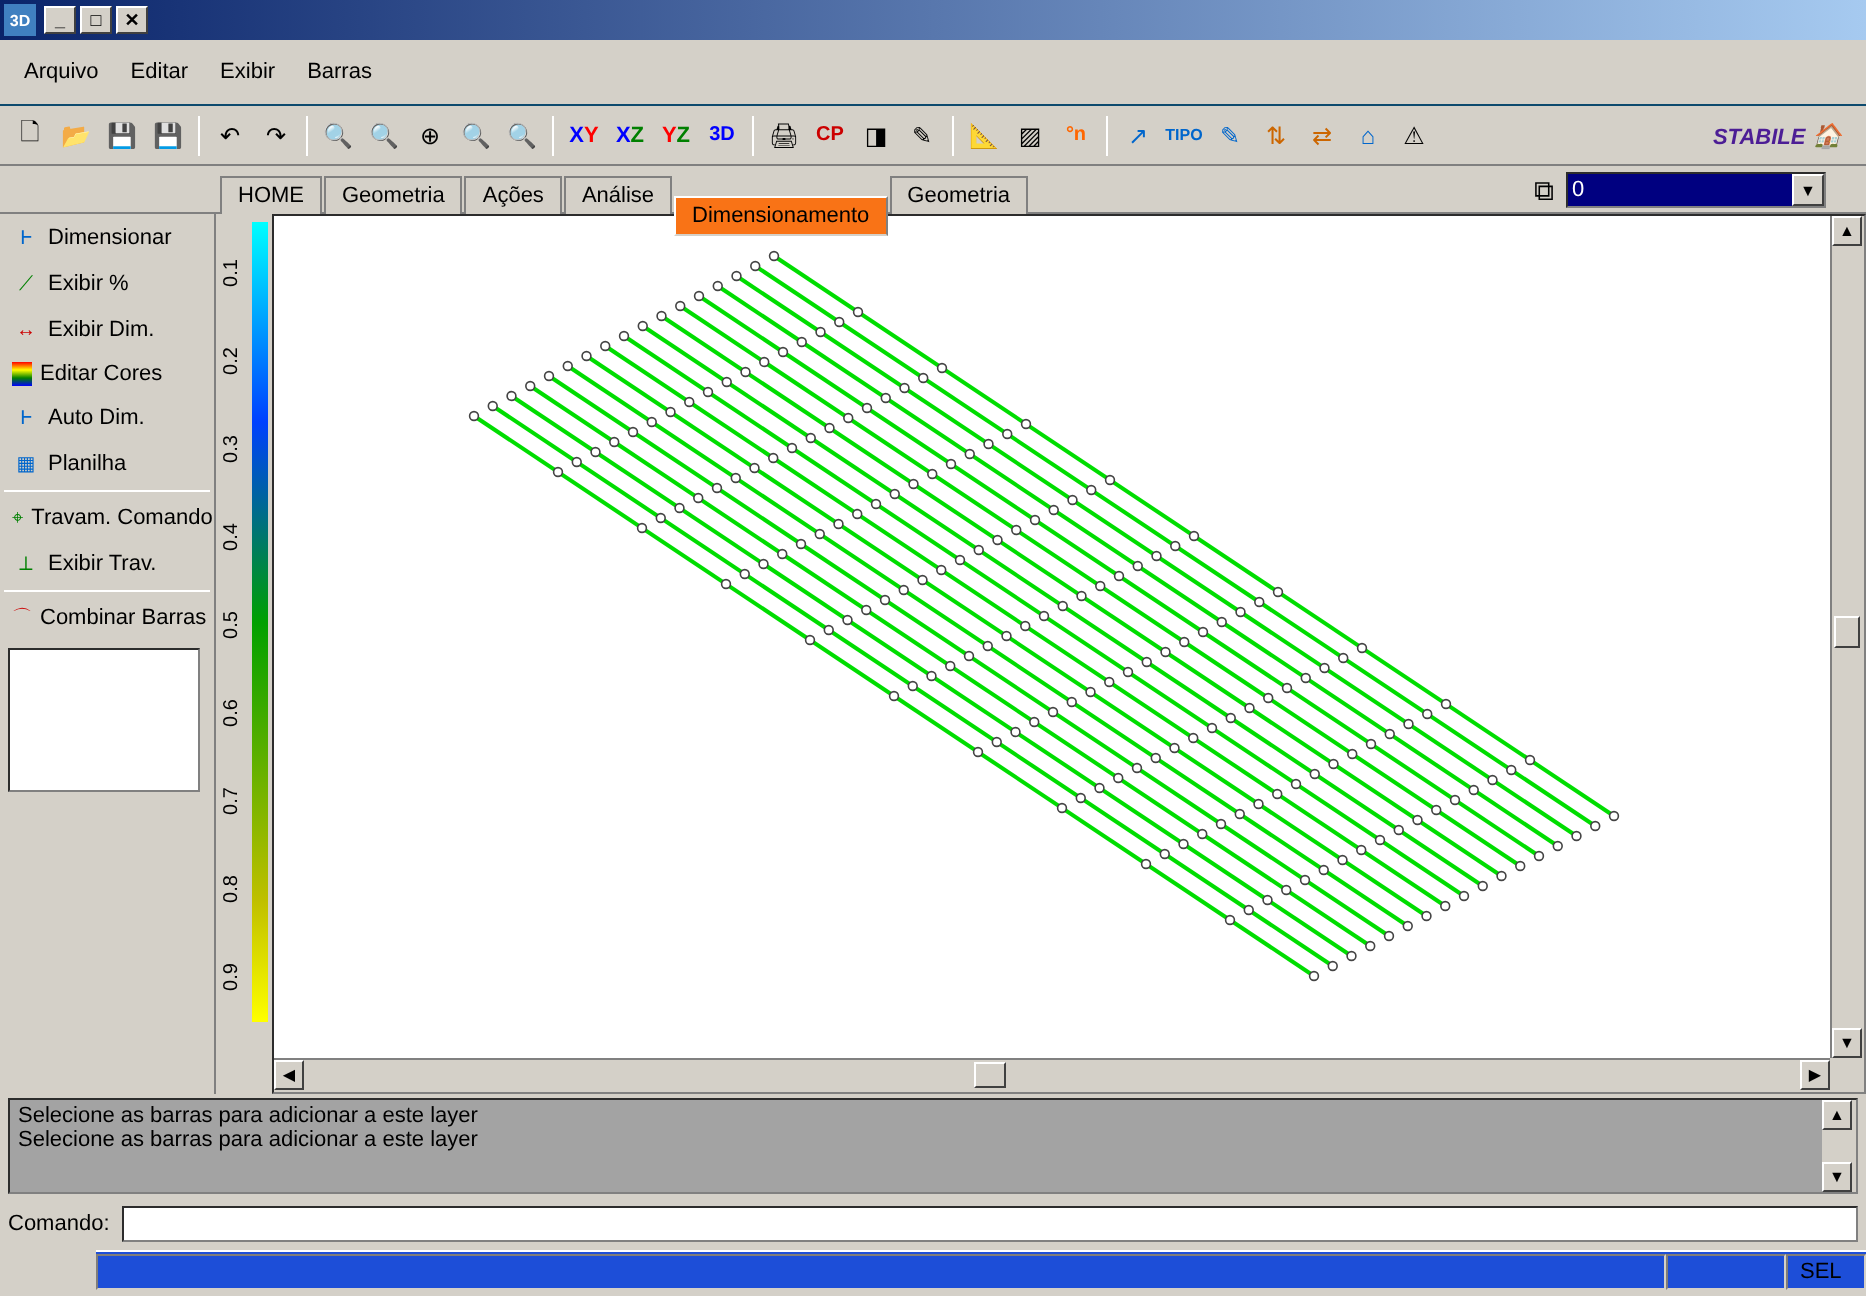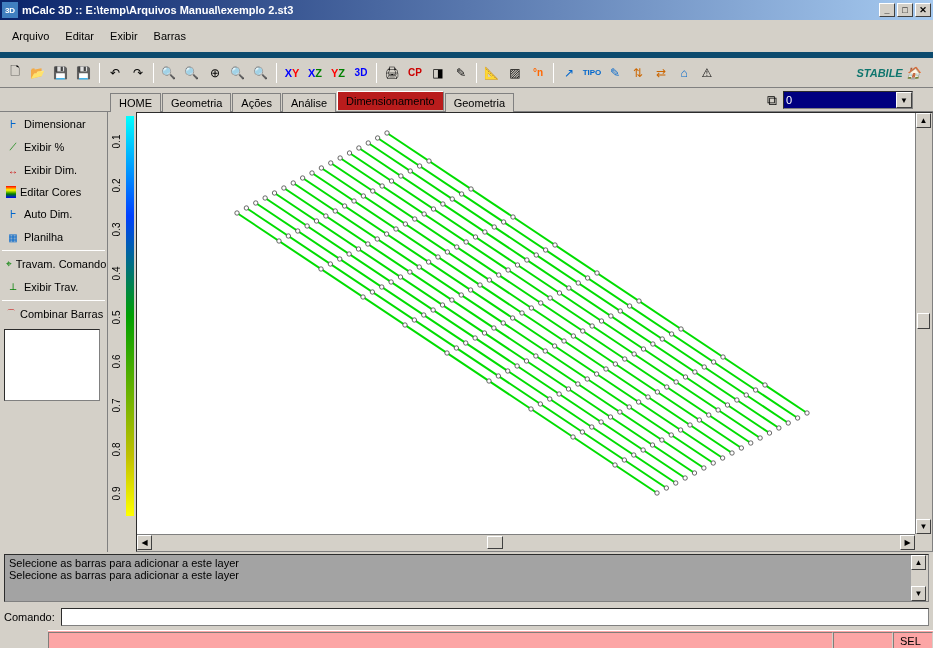--- a/index.html
+++ b/index.html
@@ -6,34 +6,34 @@
 body { background: #d4d0c8; width: 933px; height: 648px; overflow: hidden; position: relative; }
 
 
 .titlebar { background: linear-gradient(to right, #0a246a, #a6caf0); height: 20px; display: flex; align-items: center; padding: 0 2px; color: white; font-weight: bold; }
 .titlebar .icon { width: 16px; height: 16px; background: #4080c0; margin-right: 4px; display: inline-flex; align-items: center; justify-content: center; font-size: 8px; color: white; }
 .titlebar-text { flex: 1; }
 .win-controls { display: flex; gap: 2px; }
 .win-btn { width: 16px; height: 14px; background: #d4d0c8; border: 1px solid; border-color: #fff #404040 #404040 #fff; display: flex; align-items: center; justify-content: center; font-size: 9px; color: black; font-family: Arial; cursor: pointer; }
 
 
-.menubar { height: 20px; background: #d4d0c8; display: flex; align-items: center; padding: 16px 4px; border-bottom: 6px solid #0c4a6e; }
+.menubar { height: 20px; background: #d4d0c8; display: flex; align-items: center; padding: 16px 4px; border-bottom: 1px solid #0c4a6e; }
 .menu-item { padding: 2px 8px; cursor: pointer; }
 
 
 .toolbar { height: 30px; background: #d4d0c8; display: flex; align-items: center; padding: 2px 4px; border-bottom: 1px solid #808080; gap: 1px; }
 .tool-btn { width: 22px; height: 22px; border: 1px solid transparent; display: flex; align-items: center; justify-content: center; cursor: pointer; font-size: 12px; }
 .tool-sep { width: 1px; height: 20px; background: #808080; margin: 0 3px; border-right: 1px solid #fff; }
 .tool-text { font-weight: bold; font-size: 10px; padding: 0 2px; }
-.stabile-logo { margin-left: auto; font-weight: bold; font-style: italic; color: #0f766e; padding-right: 8px; font-size: 12px; }
+.stabile-logo { margin-left: auto; font-weight: bold; font-style: italic; color: #4c1d95; padding-right: 8px; font-size: 12px; }
 
 
 .tabs-row { height: 24px; background: #d4d0c8; display: flex; align-items: flex-end; padding-left: 110px; border-bottom: 1px solid #808080; position: relative; }
 .tab { padding: 3px 8px; border: 1px solid #808080; border-bottom: none; background: #d4d0c8; cursor: pointer; position: relative; top: 1px; margin-right: 1px; font-size: 11px; }
-.tab.active { background: #b91c1c; border-top: 1px solid #fff; border-left: 1px solid #fff; top: 0; z-index: 2; border-bottom: 1px solid #d4d0c8; margin-top: 25px; }
+.tab.active { background: #f97316; border-top: 1px solid #fff; border-left: 1px solid #fff; top: 12px; z-index: 2; border-bottom: 1px solid #d4d0c8; margin-top: 25px; }
 .tabs-row .combo-area { margin-left: auto; display: flex; align-items: center; padding-right: 20px; gap: 6px; padding-bottom: 2px;}
 .combo { background: #000080; color: white; border: 1px inset #808080; height: 18px; width: 130px; display: flex; align-items: center; padding: 0 2px; position: relative; }
 .combo-arrow { position: absolute; right: 0; top: 0; width: 16px; height: 16px; background: #d4d0c8; border: 1px solid; border-color: #fff #404040 #404040 #fff; display: flex; align-items: center; justify-content: center; font-size: 8px; color: black; }
 
 
 .main { display: flex; height: 440px; }
 .sidebar { width: 108px; background: #d4d0c8; border-right: 1px solid #808080; }
 .side-btn { display: flex; align-items: center; padding: 3px 4px; gap: 4px; cursor: pointer; border: 1px solid transparent; margin: 1px; font-size: 11px; white-space: nowrap; }
 .side-sep { height: 1px; background: #808080; border-bottom: 1px solid #fff; margin: 2px 2px; }
 .side-icon { width: 14px; height: 14px; display: inline-flex; align-items: center; justify-content: center; font-size: 10px; }
@@ -53,31 +53,30 @@
 
 
 .log-area { height: 48px; background: #a3a3a3; border: 1px inset #808080; margin: 2px 4px; padding: 2px 4px; position: relative; overflow: hidden; }
 .log-scroll { position: absolute; right: 0; top: 0; bottom: 0; width: 17px; background: #d4d0c8; }
 
 
 .cmd-row { display: flex; align-items: center; padding: 4px 4px; gap: 6px; }
 .cmd-input { flex: 1; background: white; border: 1px inset #808080; height: 18px; padding: 0 4px; }
 
 
-.statusbar { height: 20px; background: #fca5a5; border-top: 1px solid #fff; display: flex; align-items: center; margin-left: 48px; }
+.statusbar { height: 20px; background: #1d4ed8; border-top: 1px solid #fff; display: flex; align-items: center; margin-left: 48px; }
 .status-cell { border: 1px inset #d4d0c8; height: 18px; padding: 0 6px; display: flex; align-items: center; font-size: 11px; }
 
 svg.grid-svg { position: absolute; top: 0; left: 0; }
 </style>
 </head>
 <body>
 
 <div class="titlebar">
   <span class="icon">3D</span>
-  <span class="titlebar-text">mCalc 3D :: E:\temp\Arquivos Manual\exemplo 2.st3</span>
   <div class="win-controls">
     <div class="win-btn">_</div>
     <div class="win-btn">□</div>
     <div class="win-btn">✕</div>
   </div>
 </div>
 
 <div class="menubar">
   <div class="menu-item">Arquivo</div>
   <div class="menu-item">Editar</div>

